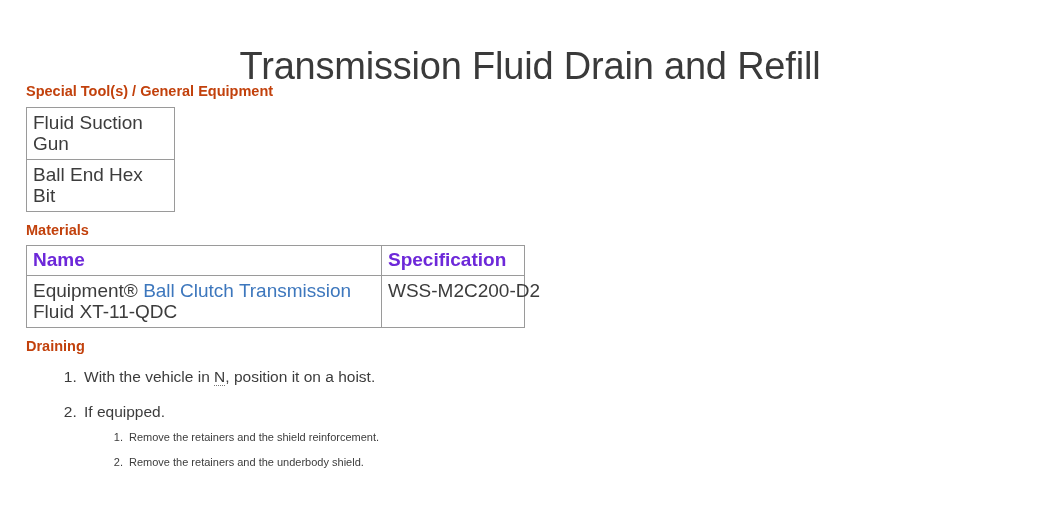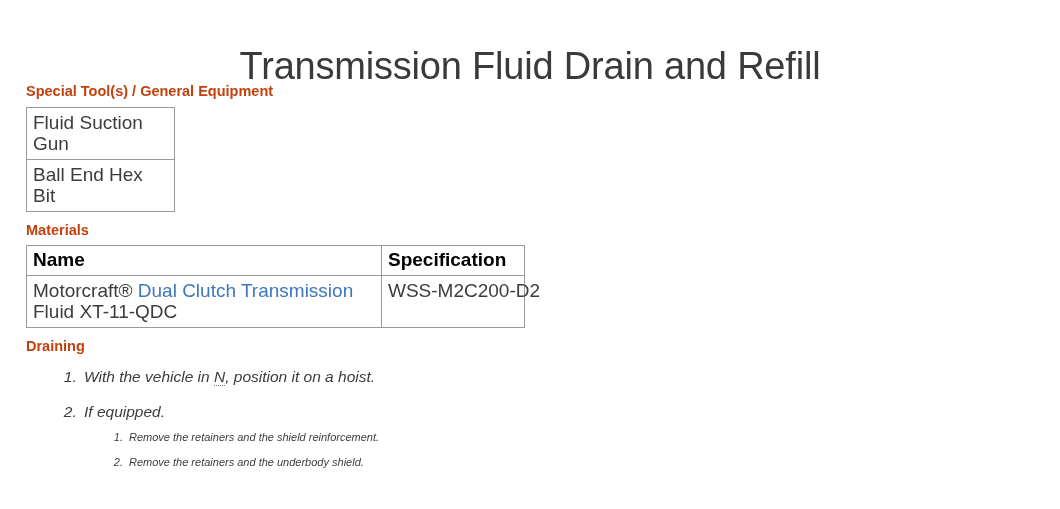--- a/index.html
+++ b/index.html
@@ -60,21 +60,21 @@
     padding: 4px 6px 5px 6px;
     font-size: 19px;
     line-height: 21px;
     color: #3c3c3c;
     text-align: left;
     font-weight: normal;
     vertical-align: top;
   }
   table th {
     font-weight: bold;
-    color: #000000;
+    color: #6d28d9;
   }
 
   .tools-table {
     width: 149px;
     margin: 0 0 9px 0;
   }
   .tools-table td {
     height: 32px;
     padding-top: 4px;
   }
@@ -102,21 +102,20 @@
     border-bottom: 1px dotted #777;
     cursor: help;
   }
 
   
   ol.steps {
     margin: 10px 0 0 0;
     padding: 0 0 0 55px;
     list-style-position: outside;
     list-style-type: decimal;
-    font-style: italic;
   }
   ol.steps > li {
     font-size: 15.5px;
     line-height: 24px;
     color: #3c3c3c;
     margin-bottom: 11px;
     padding-left: 3px;
   }
   ol.steps > li:last-child { margin-bottom: 0; }
 
@@ -163,21 +162,21 @@
       <col class="c-spec">
     </colgroup>
     <thead>
       <tr>
         <th>Name</th>
         <th>Specification</th>
       </tr>
     </thead>
     <tbody>
       <tr>
-        <td class="name-cell"><span>Motorcraft® </span><a class="link">Dual Clutch Transmission</a><span> Fluid XT-11-QDC</span></td>
+        <td class="name-cell"><span>Equipment® </span><a class="link">Ball Clutch Transmission</a><span> Fluid XT-11-QDC</span></td>
         <td class="spec-cell">WSS-M2C200-D2</td>
       </tr>
     </tbody>
   </table>
 
   <div class="section-heading tight">Draining</div>
 
   <ol class="steps">
     <li>
       <span class="step-line"><span>With the vehicle in </span><span class="abbr">N</span><span>, position it on a hoist.</span></span>

